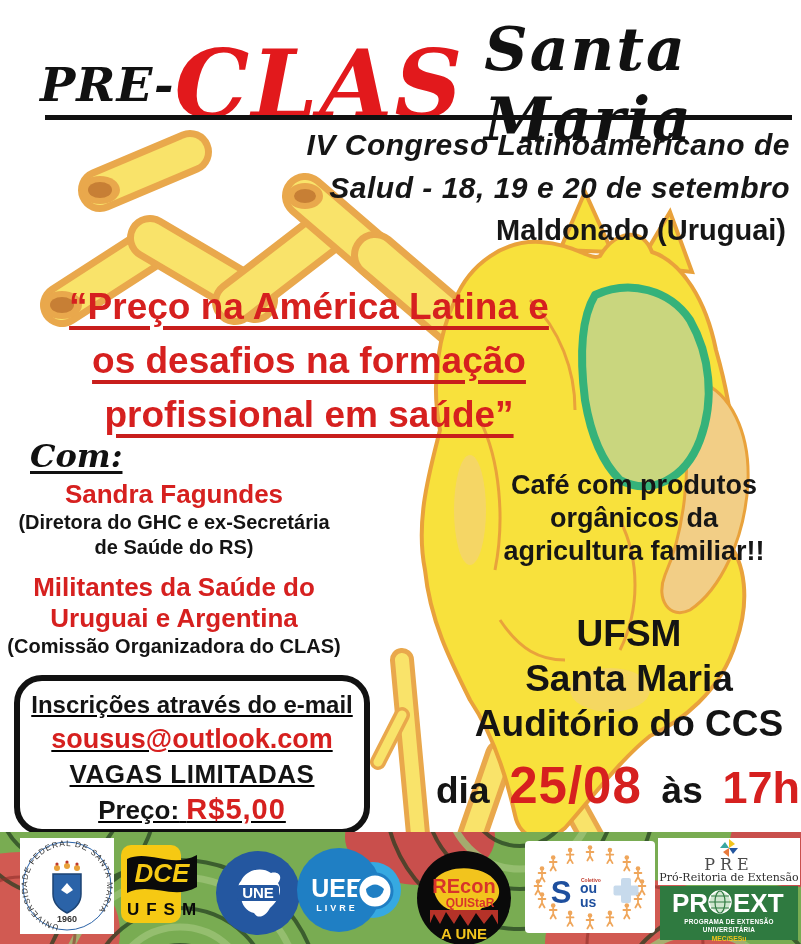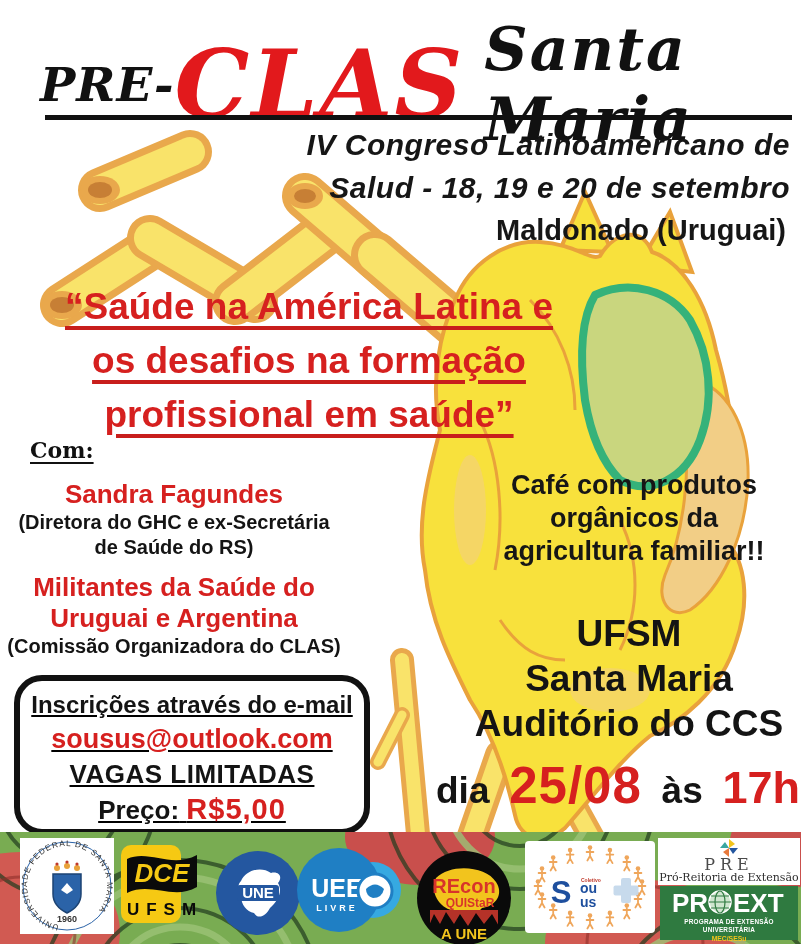--- a/index.html
+++ b/index.html
@@ -21,22 +21,22 @@
   .subtitle .it{font-style:italic;font-size:30px;line-height:43px;letter-spacing:.5px;}
   .subtitle .l3{font-size:29px;line-height:43px;padding-right:4px;}
 
   
   .theme{left:6px;top:280px;width:606px;text-align:center;z-index:5;
          color:#D6201F;font-weight:bold;font-size:37px;line-height:54px;}
   .theme span{text-decoration:underline;text-decoration-thickness:4px;
               text-underline-offset:7px;text-decoration-color:#C81E1C;}
 
   
-  .com{left:30px;top:437px;font-family:"DejaVu Serif",serif;font-weight:bold;
-       font-size:22px;color:#111;text-decoration:underline;text-underline-offset:4px;z-index:5;}
+  .com{left:30px;top:437px;font-family:"DejaVu Serif",serif;font-style:italic;font-weight:bold;
+       font-size:32px;color:#111;text-decoration:underline;text-underline-offset:4px;z-index:5;}
   .speakers{left:0px;top:479px;width:348px;text-align:center;z-index:5;}
   .sp-name{color:#D6201F;font-size:26px;font-weight:bold;line-height:31px;}
   .sp-desc{color:#141414;font-size:20px;font-weight:bold;line-height:25px;}
   .sp-gap{height:12px;}
 
   
   .cafe{left:466px;top:469px;width:336px;text-align:center;color:#161616;
         font-weight:bold;font-size:27px;line-height:33px;z-index:5;}
 
   
@@ -145,21 +145,21 @@
   </div>
   <div class="abs title-rule"></div>
 
   <div class="abs subtitle">
     <div class="it">IV Congreso Latinoamericano de</div>
     <div class="it">Salud - 18, 19 e 20 de setembro</div>
     <div class="l3">Maldonado (Uruguai)</div>
   </div>
 
   <div class="abs theme">
-    <div><span>“Saúde na América Latina e</span></div>
+    <div><span>“Preço na América Latina e</span></div>
     <div><span>os desafios na formação</span></div>
     <div><span>profissional em saúde”</span></div>
   </div>
 
   <div class="abs com">Com:</div>
   <div class="abs speakers">
     <div class="sp-name">Sandra Fagundes</div>
     <div class="sp-desc">(Diretora do GHC e ex-Secretária</div>
     <div class="sp-desc">de Saúde do RS)</div>
     <div class="sp-gap"></div>

